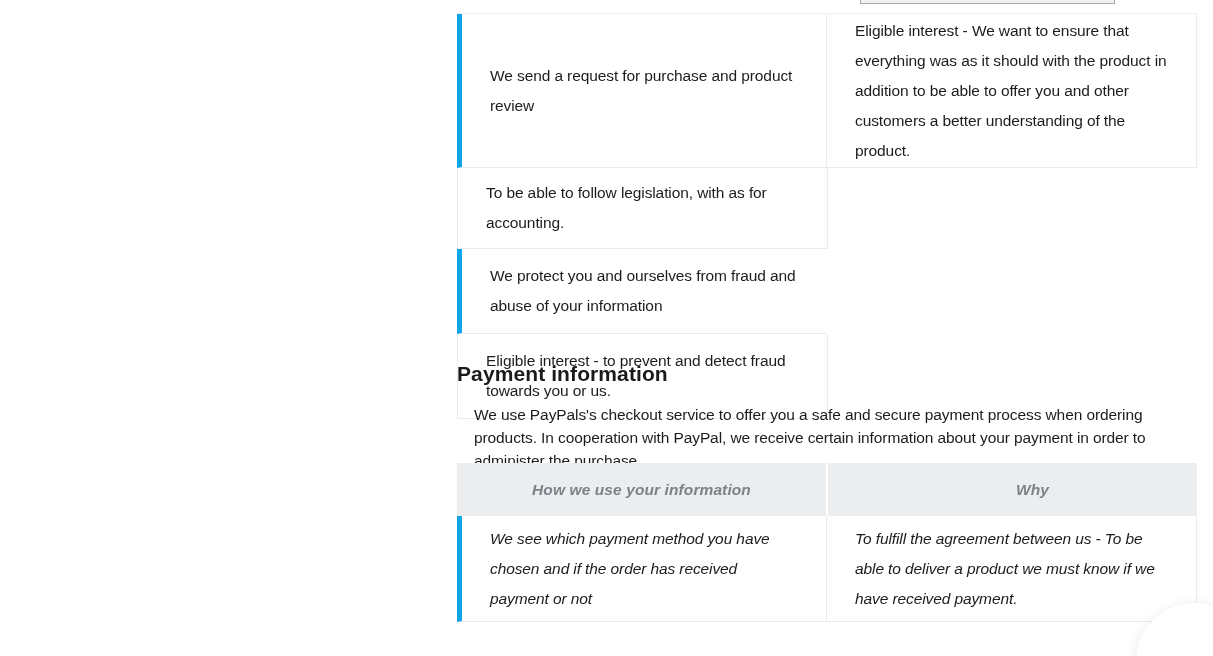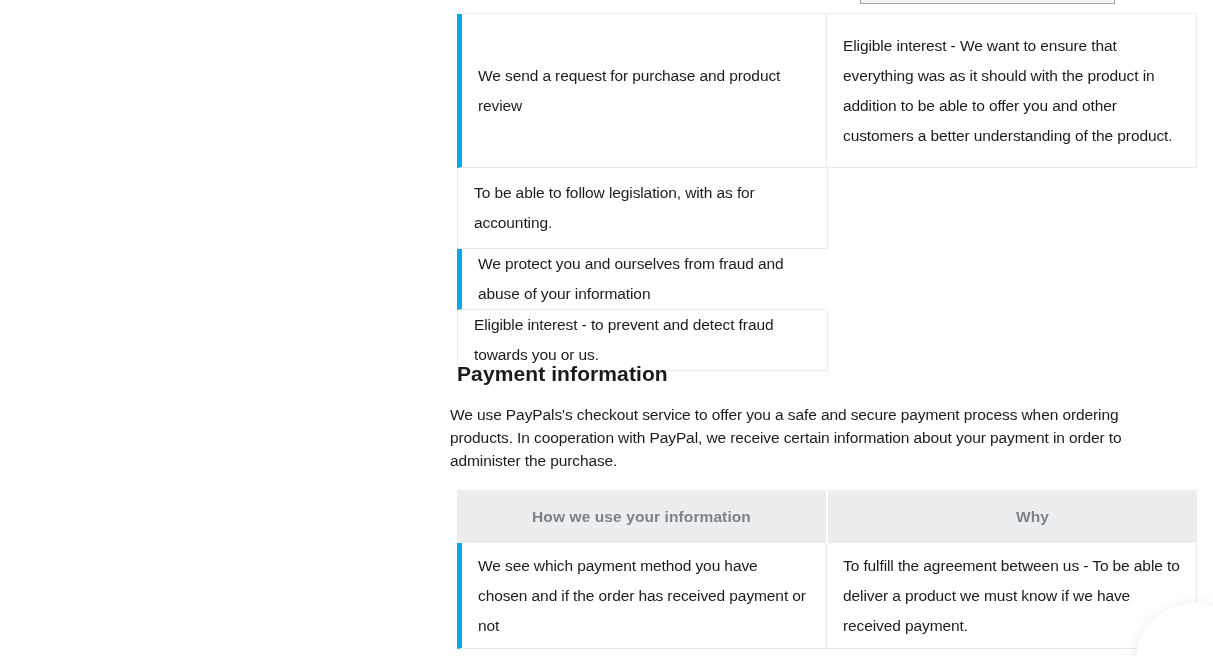--- a/index.html
+++ b/index.html
@@ -28,36 +28,36 @@
   }
 
   
   .tbl {
     position: absolute;
     left: 457px;
     width: 740px;
     box-sizing: border-box;
   }
   .tbl-1 { top: 13px; border-top: 1px solid #eef0f1; }
-  .tbl-2 { top: 490px; }
+  .tbl-2 { top: 463px; font-style: italic; }
 
   .row { display: flex; }
   .cell {
     box-sizing: border-box;
     display: flex;
     align-items: center;
     padding: 0 16px;
     font-size: 15.5px;
     line-height: 30px;
     letter-spacing: -0.1px;
     border-bottom: 1px solid #e9ebec;
   }
   .cell.left  { width: 369px; border-left: 5px solid #0ea5e9; }
   .cell.right { width: 371px; border-left: 1px solid #e9ebec; border-right: 1px solid #e9ebec; }
-  .cell p { margin: 0; }
+  .cell p { margin: 12px; }
 
   .r1 { height: 154px; }
   .r2 { height: 81px; }
   .r3 { height: 77px; flex-direction: column; }
   .r4 { height: 106px; }
 
   .hrow { display: flex; height: 53px; }
   .hcell {
     box-sizing: border-box;
     display: flex;
@@ -77,21 +77,21 @@
     position: absolute;
     left: 457px; top: 362px;
     margin: 0;
     font-size: 21px;
     font-weight: 700;
     color: #1a1a1a;
     letter-spacing: 0.1px;
   }
   .para {
     position: absolute;
-    left: 450px; top: 403px;
+    left: 474px; top: 403px;
     width: 712px;
     margin: 0;
     font-size: 15.5px;
     line-height: 23px;
     letter-spacing: -0.1px;
   }
 
   
   .fab {
     position: absolute;

